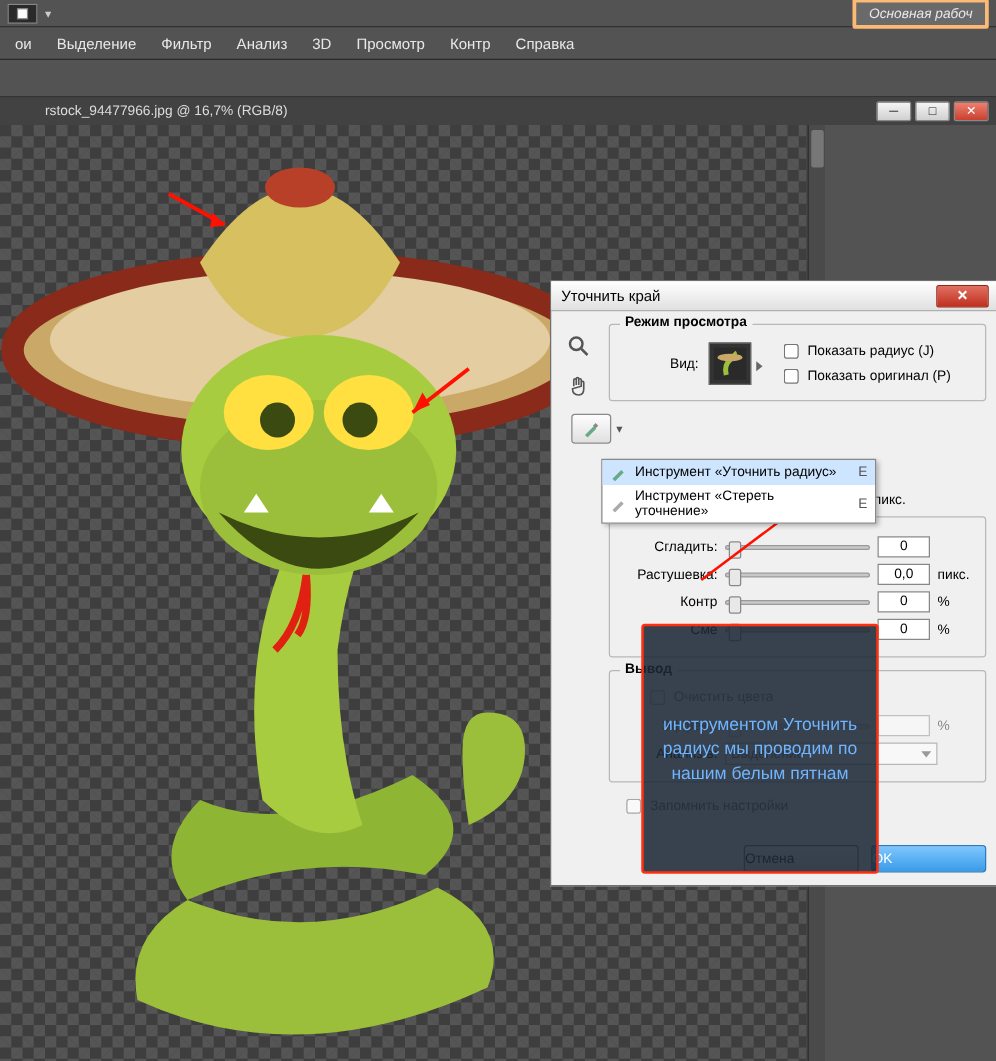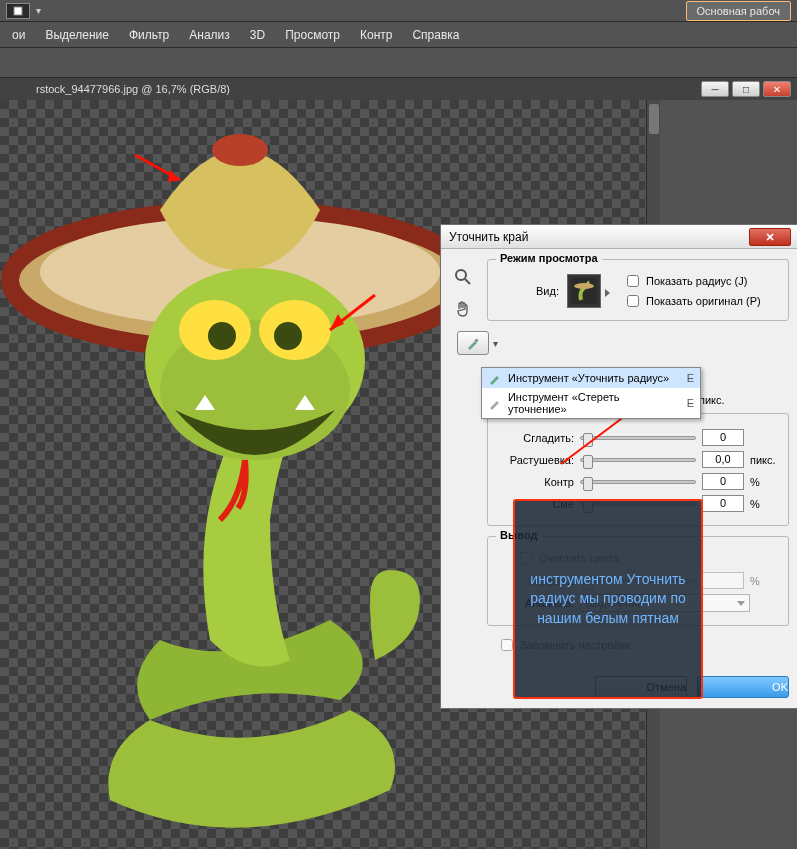--- a/index.html
+++ b/index.html
@@ -1,21 +1,21 @@
 <!DOCTYPE html>
 <html><head>
 <meta charset="utf-8">
 <style>
 * { box-sizing: border-box; font-family: Tahoma, Arial, sans-serif; }
 body { margin: 0; width: 797px; height: 849px; background: #535353; overflow: hidden; position: relative; }
 
 .topbar { background: #535353; height: 22px; border-bottom: 1px solid #2a2a2a; display: flex; align-items: center; padding: 0 6px; }
 .topbar .sw { width: 24px; height: 16px; border: 1px solid #888; background: #2a2a2a; margin-right: 6px; display:flex;align-items:center;justify-content:center;}
 .topbar .sw svg{width:10px;height:10px}
-.workspace-btn { margin-left: auto; background: #6a6a6a; color: #e8e8e8; font-size: 11px; padding: 3px 10px; border: 1px solid #fdba74; border-radius: 2px; }
+.workspace-btn { margin-left: auto; background: #6a6a6a; color: #e8e8e8; font-size: 11px; padding: 3px 10px; border: 3px solid #fdba74; border-radius: 2px; font-style: italic; }
 
 .menubar { background: #535353; height: 26px; display: flex; align-items: center; padding: 0 4px; gap: 4px; border-bottom: 1px solid #2a2a2a; }
 .menubar span { color: #e8e8e8; font-size: 12px; padding: 4px 8px; cursor: default; }
 
 .optionsbar { height: 30px; background: #535353; border-bottom: 1px solid #2a2a2a; }
 
 .doc-header { background: #424242; height: 22px; display: flex; align-items: center; padding: 0 6px; }
 .doc-title { color: #ddd; font-size: 11px; flex: 1; padding-left: 30px; }
 .winbtns { display: flex; gap: 3px; }
 .winbtn { width: 28px; height: 16px; border: 1px solid #888; border-radius: 2px; display:flex;align-items:center;justify-content:center;font-size:10px;color:#222;background:linear-gradient(#f5f5f5,#d0d0d0);}
@@ -62,21 +62,21 @@
 .srow .unit { width: 30px; font-size:11px;}
 
 .srow.radius { margin-left: 40px; }
 .srow.radius .nbox{ width:46px;}
 .brushline{ display:flex; align-items:center; margin-left:6px;}
 
 .output-sel { width: 170px; height: 18px; border: 1px solid #888; background: #fff; padding: 0 4px; line-height:16px; position:relative; opacity:.55;}
 .output-sel::after{content:"";position:absolute;right:4px;top:6px;border-left:4px solid transparent;border-right:4px solid transparent;border-top:5px solid #555;}
 
 .dlg-buttons { display: flex; justify-content: flex-end; gap: 10px; padding: 8px 10px 10px 0; }
-.btn { width: 92px; height: 22px; border: 1px solid #707070; border-radius: 3px; background: linear-gradient(#fdfdfd,#dedede); font-size: 11px; text-align:right; line-height:20px;}
+.btn { width: 92px; height: 22px; border: 1px solid #707070; border-radius: 3px; background: linear-gradient(#fdfdfd,#dedede); font-size: 11px; text-align:left; line-height:20px;}
 .btn.ok { background: linear-gradient(#7fc7ff,#3a9be8); color:#fff; border-color:#2a7bc0;}
 
 .annot { position: absolute; left: 72px; top: 250px; width: 190px; height: 200px; background: rgba(30,40,55,.88); border: 2px solid #ff3010; border-radius: 3px; padding: 8px; color: #6fb5ff; font-size: 14px; text-align: center; display:flex;align-items:center;justify-content:center; line-height:1.4;}
 
 .arrow { position: absolute; pointer-events: none; }
 </style>
 </head>
 <body>
 
 <div class="topbar">

